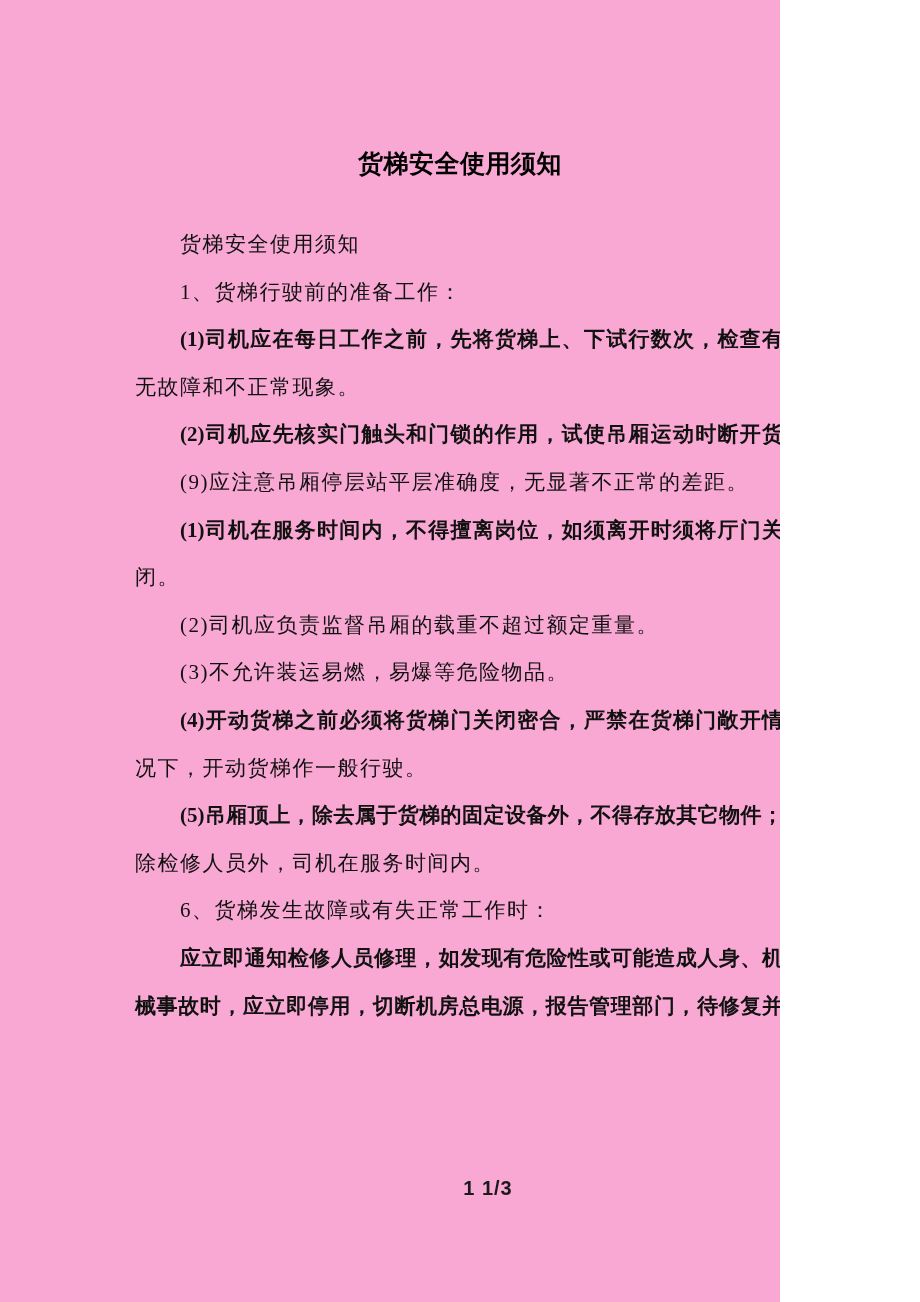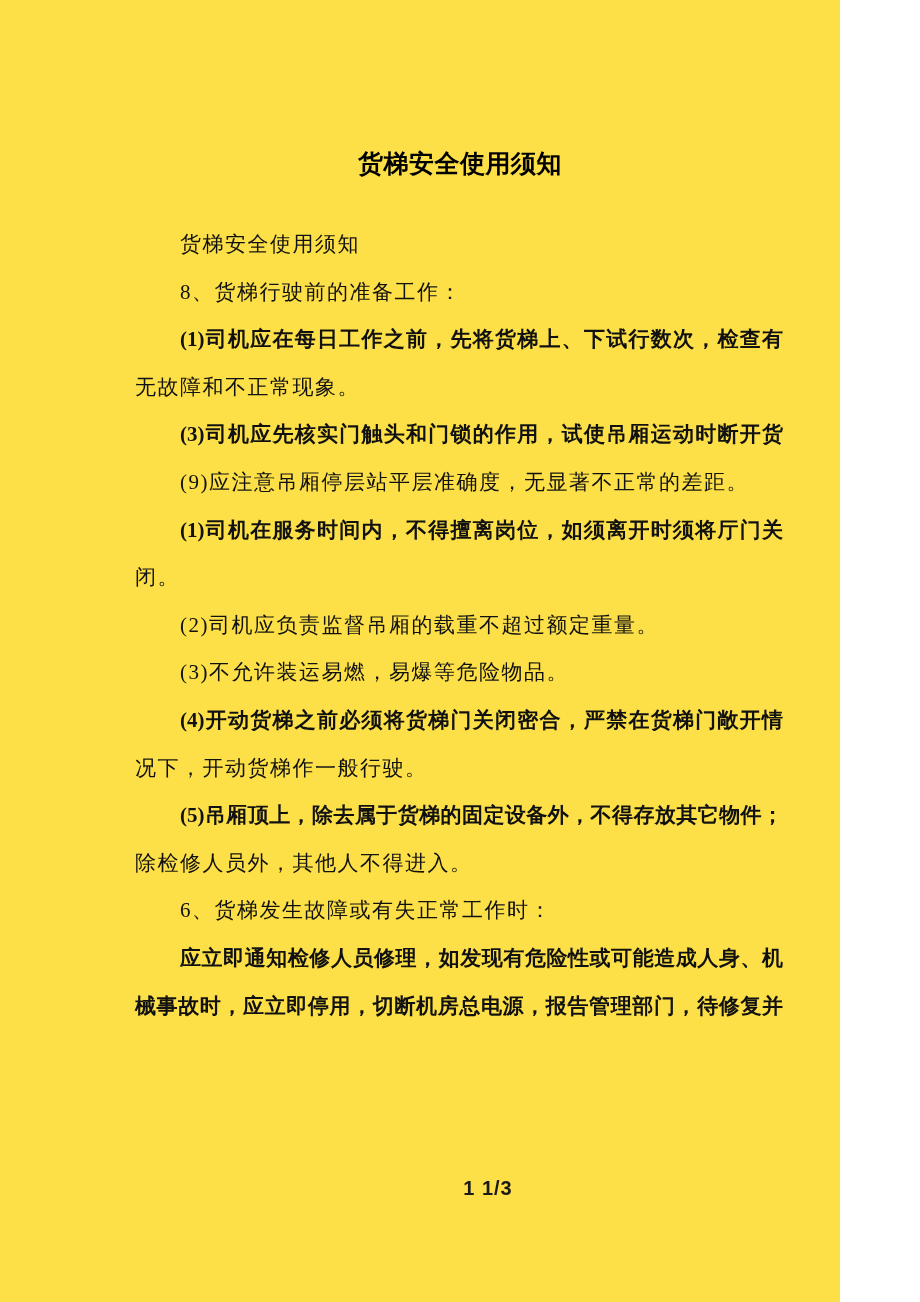--- a/index.html
+++ b/index.html
@@ -2,23 +2,23 @@
 <html><head>
 <meta charset="utf-8">
 <style>
   html, body {
     margin: 0;
     padding: 0;
     background: #ffffff;
   }
   .page {
     position: relative;
-    width: 840px;
+    width: 780px;
     height: 1302px;
-    background: #fde047;
+    background: #f9a8d4;
     overflow: hidden;
     font-family: "Liberation Serif", "DejaVu Serif", serif;
     color: #000000;
   }
   .doc-title {
     position: absolute;
     top: 148px;
     left: 0;
     width: 920px;
     height: 32px;
@@ -70,32 +70,32 @@
   }
 </style>
 </head>
 <body>
 
 <div class="page">
   <div class="doc-title">货梯安全使用须知</div>
 
   <div class="doc-body">
       <div class="text-line indent">货梯安全使用须知</div>
-      <div class="text-line indent">8、货梯行驶前的准备工作：</div>
+      <div class="text-line indent">1、货梯行驶前的准备工作：</div>
       <div class="text-line indent justify">(1)司机应在每日工作之前，先将货梯上、下试行数次，检查有</div>
       <div class="text-line">无故障和不正常现象。</div>
-      <div class="text-line indent justify">(3)司机应先核实门触头和门锁的作用，试使吊厢运动时断开货</div>
+      <div class="text-line indent justify">(2)司机应先核实门触头和门锁的作用，试使吊厢运动时断开货</div>
       <div class="text-line indent">(9)应注意吊厢停层站平层准确度，无显著不正常的差距。</div>
       <div class="text-line indent justify">(1)司机在服务时间内，不得擅离岗位，如须离开时须将厅门关</div>
       <div class="text-line">闭。</div>
       <div class="text-line indent">(2)司机应负责监督吊厢的载重不超过额定重量。</div>
       <div class="text-line indent">(3)不允许装运易燃，易爆等危险物品。</div>
       <div class="text-line indent justify">(4)开动货梯之前必须将货梯门关闭密合，严禁在货梯门敞开情</div>
       <div class="text-line">况下，开动货梯作一般行驶。</div>
       <div class="text-line indent justify">(5)吊厢顶上，除去属于货梯的固定设备外，不得存放其它物件；</div>
-      <div class="text-line">除检修人员外，其他人不得进入。</div>
+      <div class="text-line">除检修人员外，司机在服务时间内。</div>
       <div class="text-line indent">6、货梯发生故障或有失正常工作时：</div>
       <div class="text-line indent justify">应立即通知检修人员修理，如发现有危险性或可能造成人身、机</div>
       <div class="text-line justify">械事故时，应立即停用，切断机房总电源，报告管理部门，待修复并</div>
     </div>
 
   <div class="page-footer">1 1/3</div>
 </div>
 
 </body></html>

